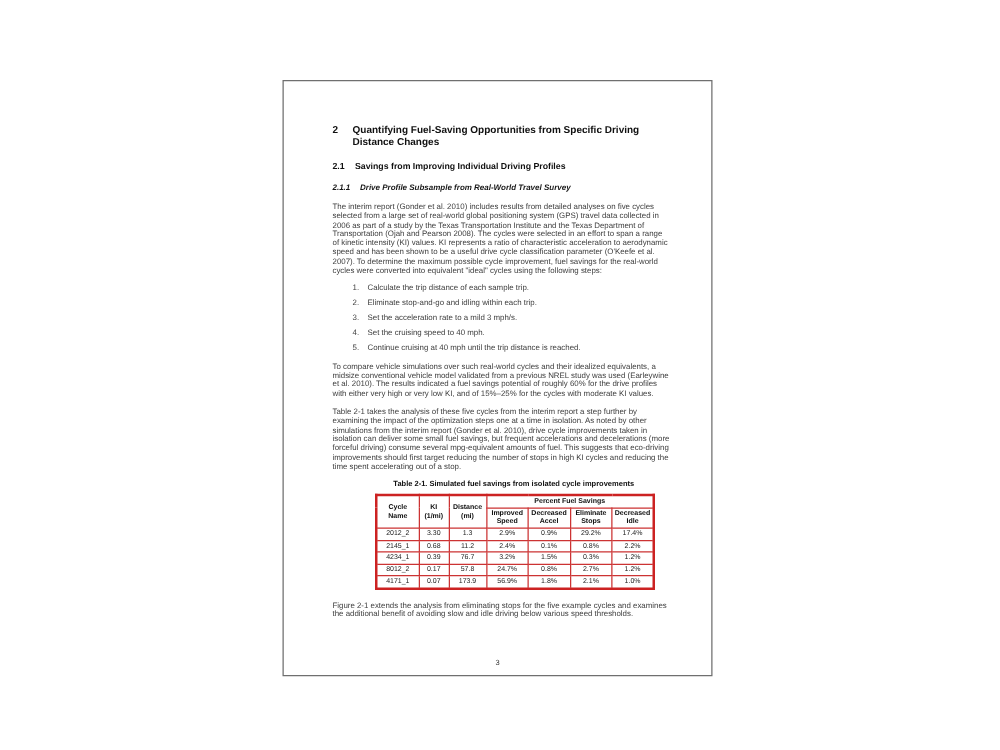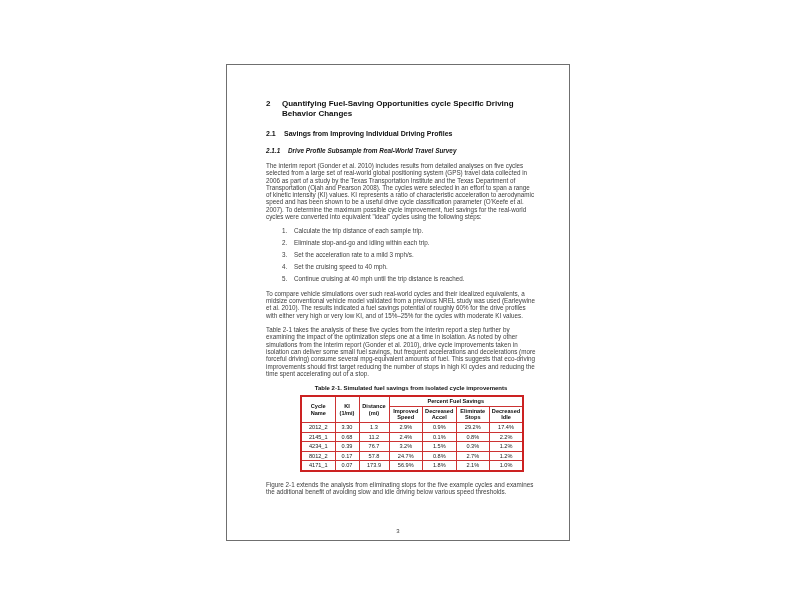--- a/index.html
+++ b/index.html
@@ -51,21 +51,21 @@
 </style>
 </head>
 <body>
 
 <div class="canvas">
   <div class="page">
     <div class="content">
 
       <div class="h1">
         <span class="h1-num">2</span>
-        <span class="h1-text">Quantifying Fuel-Saving Opportunities cycle Specific Driving Behavior Changes</span>
+        <span class="h1-text">Quantifying Fuel-Saving Opportunities from Specific Driving Distance Changes</span>
       </div>
 
       <div class="h2">
         <span class="h2-num">2.1</span>
         <span class="h2-text">Savings from Improving Individual Driving Profiles</span>
       </div>
 
       <div class="h3">
         <span class="h3-num">2.1.1</span>
         <span class="h3-text">Drive Profile Subsample from Real-World Travel Survey</span>

